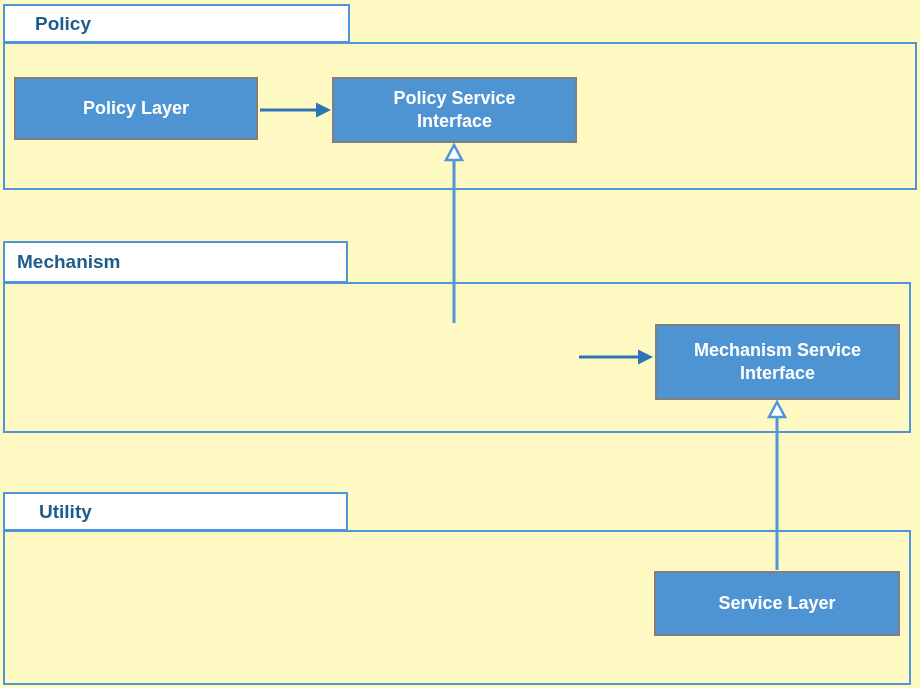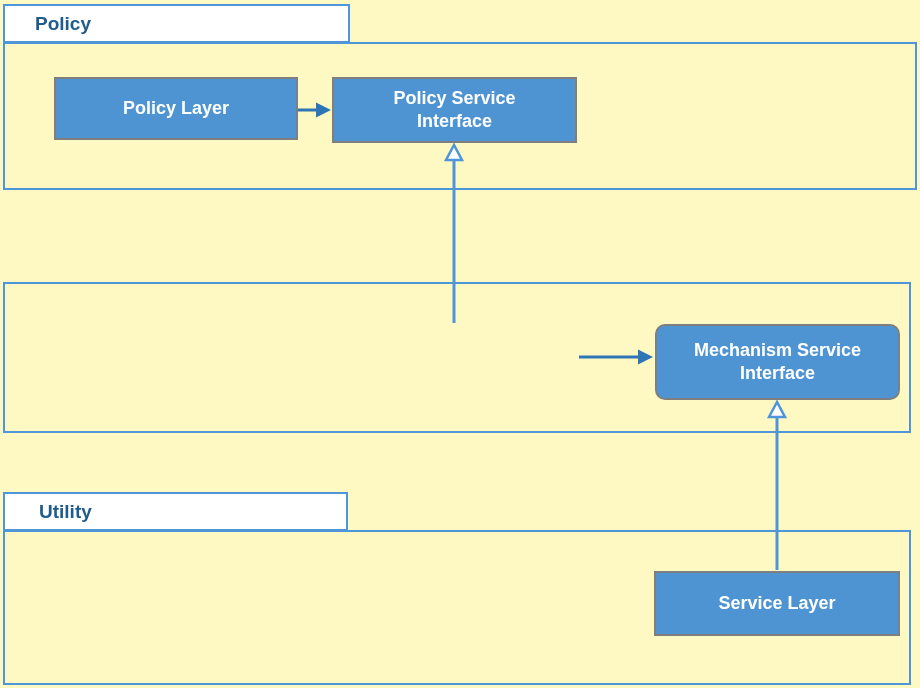--- a/index.html
+++ b/index.html
@@ -56,24 +56,24 @@
     z-index: 3;
   }
   
   #policy-tab       { left: 3px;   top: 4px;   width: 347px; height: 39px; padding-left: 30px; }
   #policy-body      { left: 3px;   top: 42px;  width: 914px; height: 148px; }
   #mechanism-tab    { left: 3px;   top: 241px; width: 345px; height: 42px; padding-left: 12px; }
   #mechanism-body   { left: 3px;   top: 282px; width: 908px; height: 151px; }
   #utility-tab      { left: 3px;   top: 492px; width: 345px; height: 39px; padding-left: 34px; text-align: right; }
   #utility-body     { left: 3px;   top: 530px; width: 908px; height: 155px; }
 
-  #policy-layer               { left: 14px;  top: 77px;  width: 244px; height: 63px; margin-left: 40px; }
+  #policy-layer               { left: 14px;  top: 77px;  width: 244px; height: 63px; }
   #policy-service-interface   { left: 332px; top: 77px;  width: 245px; height: 66px; }
   #mechanism-layer            { left: 332px; top: 324px; width: 245px; height: 64px; }
-  #mechanism-service-interface{ left: 655px; top: 324px; width: 245px; height: 76px; border-radius: 10px; }
+  #mechanism-service-interface{ left: 655px; top: 324px; width: 245px; height: 76px; }
   #utility-layer              { left: 654px; top: 571px; width: 246px; height: 65px; }
 
   
   svg.overlay {
     position: absolute;
     left: 0; top: 0;
     width: 920px; height: 688px;
     z-index: 2;
     pointer-events: none;
   }
@@ -85,20 +85,23 @@
 </head>
 <body>
 
 <div class="canvas">
 
   <div class="pkg-tab" id="policy-tab">
     <span class="pkg-label">Policy</span>
   </div>
   <div class="pkg-body" id="policy-body"></div>
 
+  <div class="pkg-tab" id="mechanism-tab">
+    <span class="pkg-label">Mechanism</span>
+  </div>
   <div class="pkg-body" id="mechanism-body"></div>
 
   <div class="pkg-tab" id="utility-tab">
     <span class="pkg-label">Utility</span>
   </div>
   <div class="pkg-body" id="utility-body"></div>
 
   <svg class="overlay" viewBox="0 0 920 688" aria-hidden="true">
     <g>
       <line class="arrow-line" x1="260" y1="110" x2="319" y2="110"></line>

